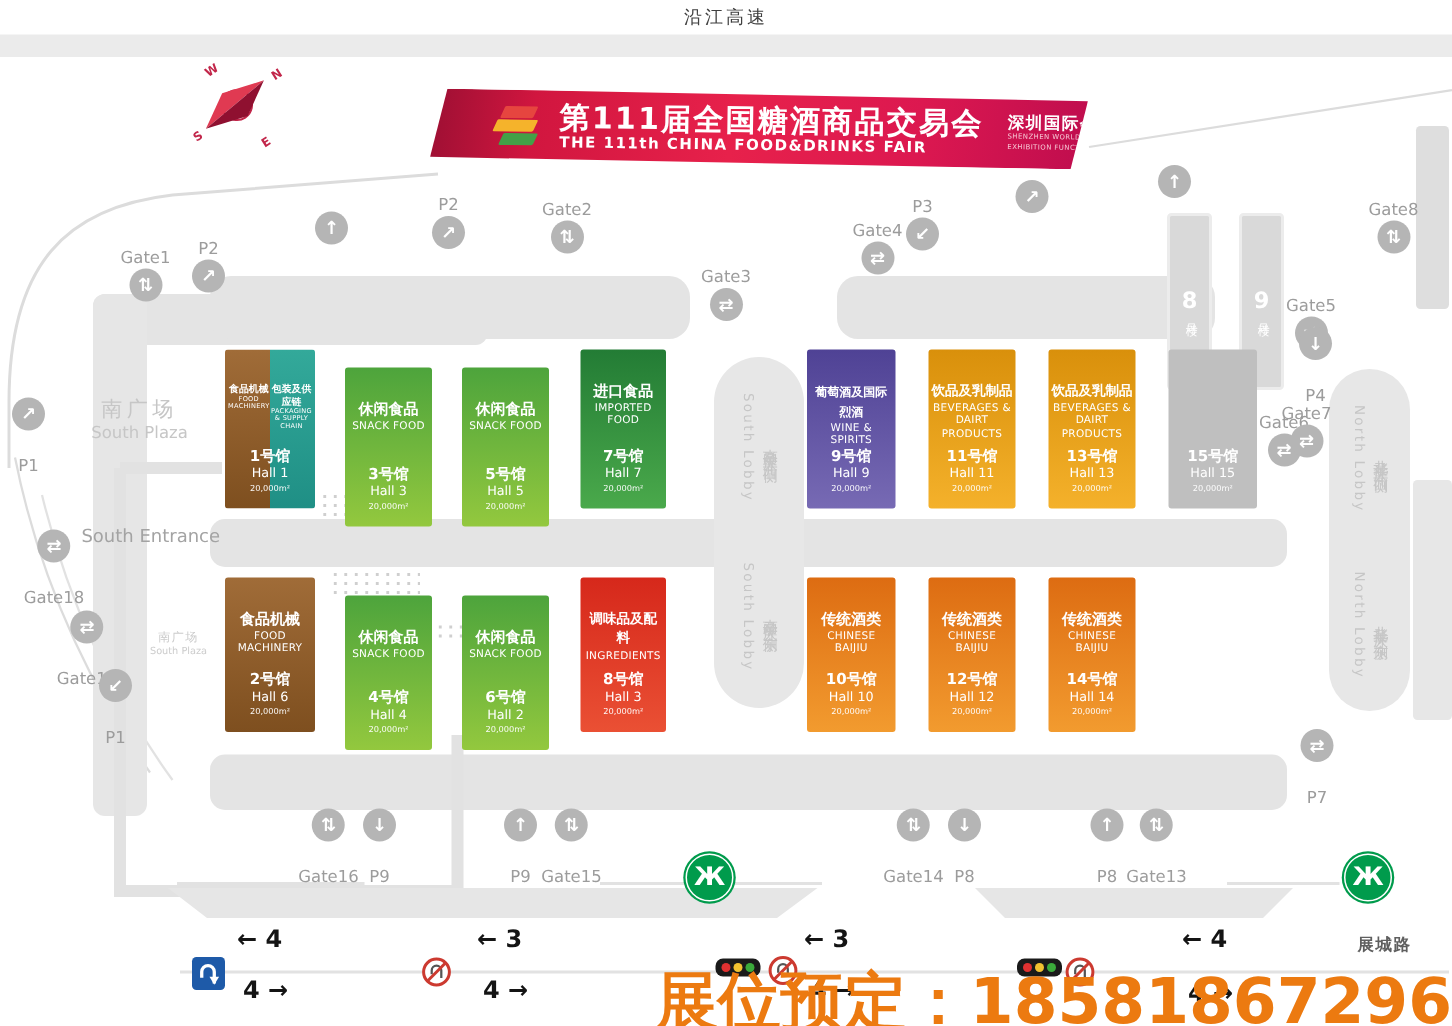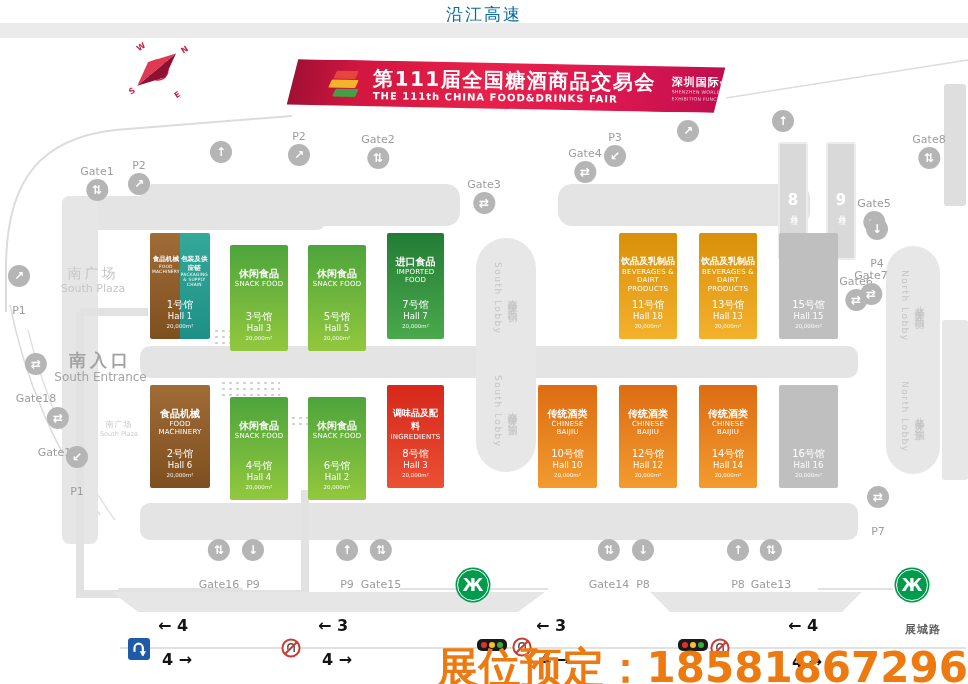--- a/index.html
+++ b/index.html
@@ -2,21 +2,21 @@
 <html><head>
 <meta charset="utf-8">
 <style>
   html,body{margin:0;padding:0;background:#fff;}
   .stage{position:relative;width:968px;height:684px;background:#fff;overflow:hidden;
          font-family:"DejaVu Sans","Liberation Sans",sans-serif;}
   .abs{position:absolute;}
   svg.bg{position:absolute;left:0;top:0;z-index:0;}
 
   
-  .top-road{left:0;right:0;top:3px;text-align:center;font-size:17px;color:#0369a1;letter-spacing:2px;z-index:2;}
+  .top-road{left:0;right:0;top:3px;text-align:center;font-size:12px;color:#404040;letter-spacing:2px;z-index:2;}
   .road-name{left:905px;top:622px;font-size:11px;font-weight:bold;color:#5f5f5f;z-index:3;letter-spacing:1px;}
 
   
   .banner{left:287px;top:62px;width:438px;height:48px;z-index:5;transform:rotate(0.8deg);
           clip-path:polygon(2.5% 0,100% 5%,97.5% 100%,0 95%);
           background:linear-gradient(97deg,#9C0F33 0%,#D1163F 16%,#E7214B 46%,#DC1850 74%,#BF0D4E 100%);
           display:flex;align-items:center;padding-left:40px;gap:12px;box-sizing:border-box;}
   .blogo{width:34px;height:30px;position:relative;flex:0 0 auto;}
   .blogo i{position:absolute;display:block;transform:skewX(-24deg);border-radius:1px;}
   .blogo .s1{left:8px;top:2px;width:22px;height:8px;background:#E6453F;}
@@ -41,21 +41,21 @@
   .grad-dgreen{background:linear-gradient(180deg,#237c35,#4aa94b);}
   .grad-purple{background:linear-gradient(180deg,#4f4295,#776ab4);}
   .grad-amber{background:linear-gradient(180deg,#d9900b,#f4b12b);}
   .grad-orange{background:linear-gradient(180deg,#dd6c12,#f29b2f);}
   .grad-red{background:linear-gradient(180deg,#d6281b,#ea5034);}
   .grad-gray{background:#bfbfbf;}
   .hcat-cn{font-size:10px;font-weight:bold;line-height:13px;}
   .hcat-cn.md{font-size:9px;}
   .hcat-cn.sm{font-size:8px;}
   .hcat-en{font-size:7px;line-height:1.2;letter-spacing:0.2px;}
-  .hno-cn{font-size:10px;font-weight:normal;line-height:13px;}
+  .hno-cn{font-size:10px;font-weight:bold;line-height:13px;}
   .hno-en{font-size:8.5px;line-height:11px;}
   .harea{font-size:5.5px;line-height:8px;opacity:.95;}
   
   .hall1 .h1bg{position:absolute;inset:0;display:flex;border-radius:2px;overflow:hidden;z-index:-1;}
   .hall1 .h1bg div{flex:1;}
   .h1cats{display:flex;gap:1px;}
   .h1cats>div{flex:1;}
   .h1cats .hcat-cn{font-size:6.6px;line-height:8.5px;}
   .h1cats .hcat-en{font-size:4.4px;line-height:1.15;}
 
@@ -169,21 +169,20 @@
       <text x="6" y="48" font-size="8" font-weight="bold" fill="#C2264A">S</text>
       <text x="42" y="76" font-size="8" font-weight="bold" fill="#C2264A">E</text>
     </g>
   </svg>
 
   <div class="abs plaza-label">
     <div class="cn">南广场</div>
     <div class="en">South Plaza</div>
   </div>
   <div class="abs entrance-label">
-    <div class="cn">南入口</div>
     <div class="en">South Entrance</div>
   </div>
   <div class="abs plaza-small">
     <div class="cn">南广场</div>
     <div class="en">South Plaza</div>
   </div>
 
   <div class="dots" style="left:213px;top:328px;width:46px;height:16px"></div>
   <div class="dots" style="left:220px;top:380px;width:60px;height:16px"></div>
   <div class="dots" style="left:290px;top:415px;width:46px;height:12px"></div>
@@ -269,29 +268,40 @@
         <div class="hcat-cn">进口食品</div>
          <div class="hcat-en">IMPORTED FOOD</div>
       </div>
     <div>
         <div class="hno-cn">7号馆</div>
          <div class="hno-en">Hall 7</div>
          <div class="harea">20,000m²</div>
       </div>
   </div>
 
+  <div class="hall grad-purple" style="left:538px;top:233px;width:59px">
+    <div>
+        <div class="hcat-cn sm">葡萄酒及国际烈酒</div>
+         <div class="hcat-en">WINE &amp; SPIRITS</div>
+      </div>
+    <div>
+        <div class="hno-cn">9号馆</div>
+         <div class="hno-en">Hall 9</div>
+         <div class="harea">20,000m²</div>
+      </div>
+  </div>
 
   <div class="hall grad-amber" style="left:619px;top:233px;width:58px">
     <div>
         <div class="hcat-cn md">饮品及乳制品</div>
          <div class="hcat-en">BEVERAGES &amp; DAIRT PRODUCTS</div>
       </div>
     <div>
         <div class="hno-cn">11号馆</div>
-         <div class="hno-en">Hall 18</div>
+         <div class="hno-en">Hall 11</div>
          <div class="harea">20,000m²</div>
       </div>
   </div>
 
   <div class="hall grad-amber" style="left:699px;top:233px;width:58px">
     <div>
         <div class="hcat-cn md">饮品及乳制品</div>
          <div class="hcat-en">BEVERAGES &amp; DAIRT PRODUCTS</div>
       </div>
     <div>
@@ -387,28 +397,20 @@
         <div class="hcat-cn">传统酒类</div>
          <div class="hcat-en">CHINESE BAIJIU</div>
       </div>
     <div>
         <div class="hno-cn">14号馆</div>
          <div class="hno-en">Hall 14</div>
          <div class="harea">20,000m²</div>
       </div>
   </div>
 
-  <div class="hall row2 grad-gray" style="left:779px;top:385px;width:59px">
-    <div></div>
-    <div>
-        <div class="hno-cn">16号馆</div>
-         <div class="hno-en">Hall 16</div>
-         <div class="harea">20,000m²</div>
-      </div>
-  </div>
 
   <div class="mk" style="left:97px;top:148px">
       <div class="mk-lbl">Gate1</div>
       <div class="mk-ic">⇅</div>
     </div>
   <div class="mk" style="left:139px;top:142px">
       <div class="mk-lbl">P2</div>
       <div class="mk-ic">↗</div>
     </div>
   <div class="mk" style="left:299px;top:113px">

